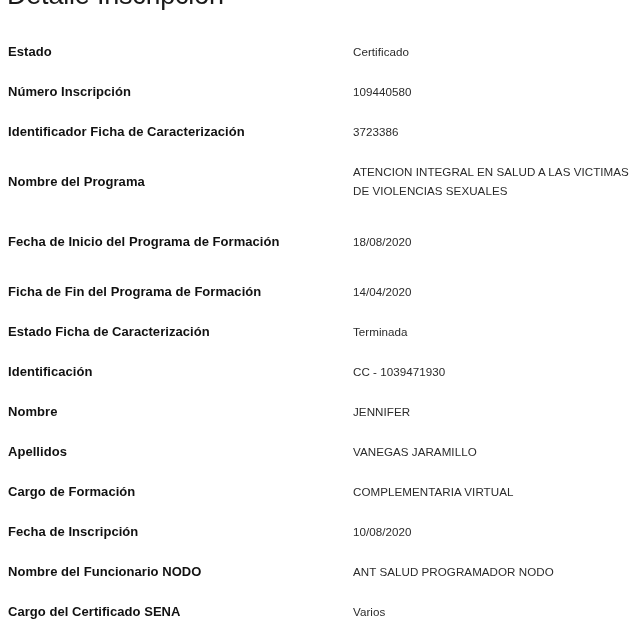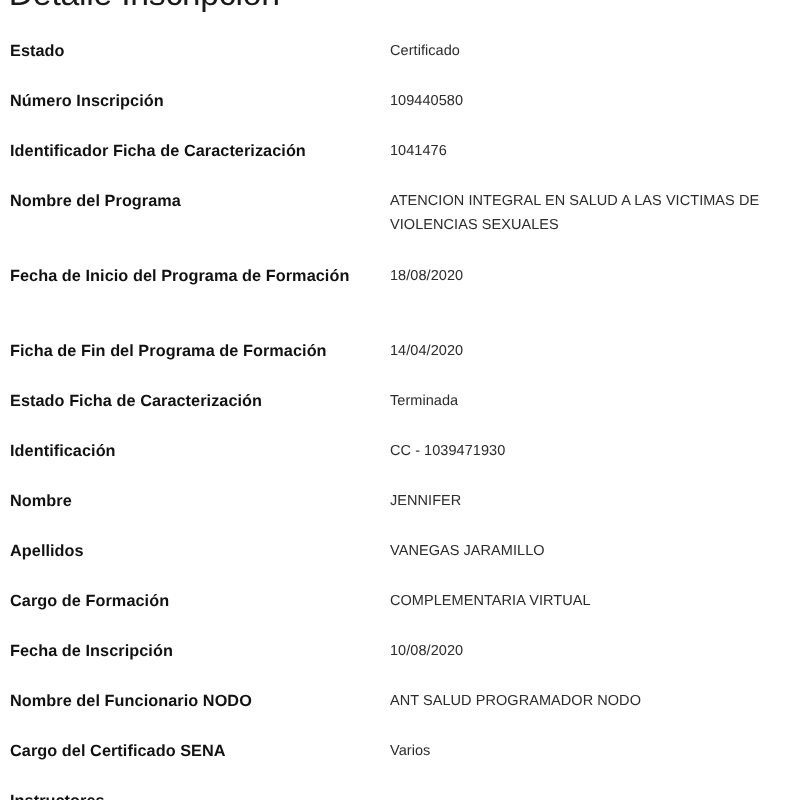--- a/index.html
+++ b/index.html
@@ -36,22 +36,23 @@
     white-space:nowrap;
   }
 
   
   .detail-list {
     margin-top:19px;
   }
 
   .detail-row {
     display:flex;
-    align-items:flex-start;
+    align-items:center;
     min-height:40px;
+    gap:41px;
   }
 
   .detail-label {
     width:312px;
     flex:0 0 312px;
     padding-left:8px;
     padding-right:10px;
     font-size:13px;
     font-weight:700;
     line-height:19px;
@@ -86,21 +87,21 @@
       <div class="detail-value">Certificado</div>
     </div>
 
     <div class="detail-row">
       <div class="detail-label">Número Inscripción</div>
       <div class="detail-value">109440580</div>
     </div>
 
     <div class="detail-row">
       <div class="detail-label">Identificador Ficha de Caracterización</div>
-      <div class="detail-value">1041476</div>
+      <div class="detail-value">3723386</div>
     </div>
 
     <div class="detail-row two-line">
       <div class="detail-label">Nombre del Programa</div>
       <div class="detail-value">ATENCION INTEGRAL EN SALUD A LAS VICTIMAS DE VIOLENCIAS SEXUALES</div>
     </div>
 
     <div class="detail-row two-line">
       <div class="detail-label">Fecha de Inicio del Programa de Formación</div>
       <div class="detail-value">18/08/2020</div>

